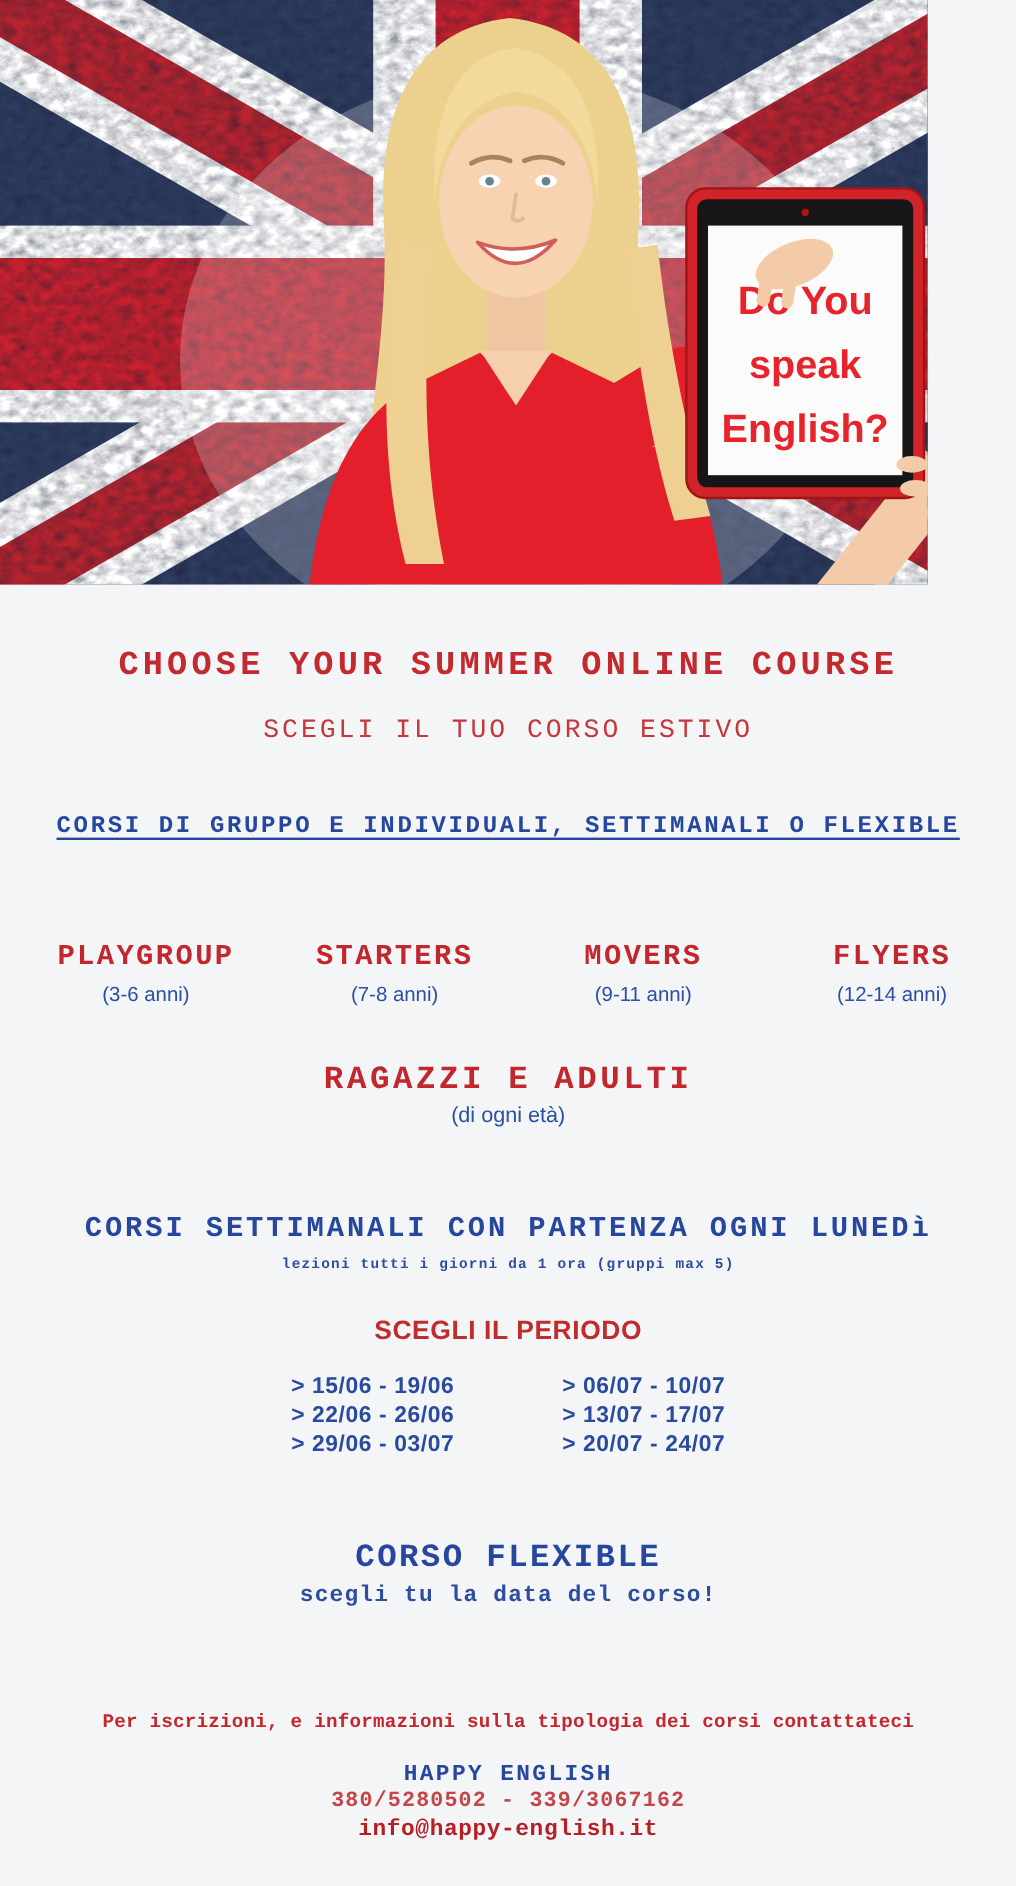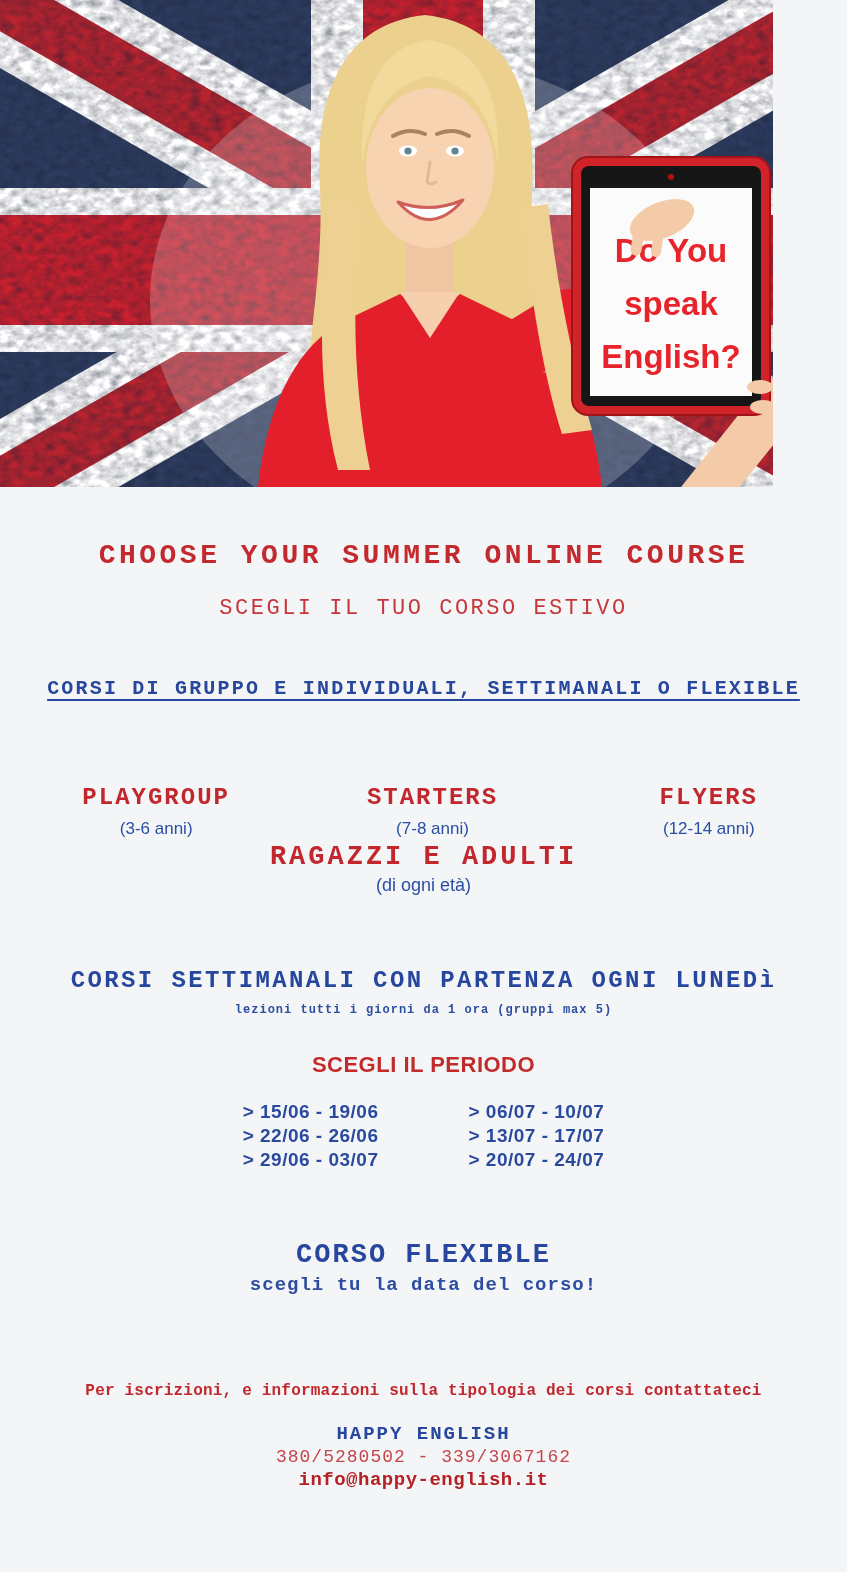--- a/index.html
+++ b/index.html
@@ -41,21 +41,21 @@
     margin-top:80px; width:100%; display:flex; flex-direction:row;padding-left:18px;
   }
   .course { flex:1 1 0; }
   .course-name {
     line-height:30px; font-size:24px; font-weight:bold; letter-spacing:2px; color:#c1272d;
   }
   .course-ages {
     margin-top:4px; line-height:24px; font-size:17px; color:#2a4fa4;
   }
 
-  .course-extra { }
+  .course-extra { margin-top:44px; }
   .extra-name {
     line-height:32px; font-size:27px; font-weight:bold; letter-spacing:3px; color:#c1272d;
   }
   .extra-ages { line-height:24px; margin-top:0; font-size:18px; color:#2a4fa4; }
 
   .weekly-heading {
     margin-top:68px; line-height:32px; font-size:24px; font-weight:bold;
     letter-spacing:2.4px; color:#27479e;
   }
   .weekly-sub {
@@ -83,21 +83,21 @@
 
   .contact-info {
     margin-top:82px; line-height:22px; font-size:16px; font-weight:bold;
     letter-spacing:0.2px; color:#c1272d;
   }
   .contact-name {
     margin-top:20px; line-height:24px; font-size:19px; font-weight:bold;
     letter-spacing:2px; color:#27479e;
   }
   .contact-phones {
-    line-height:22px; font-size:18px; font-weight:normal; letter-spacing:1px; color:#c5464a;
+    line-height:22px; font-size:18px; font-weight:bold; letter-spacing:1px; color:#c5464a;
   }
   .contact-email {
     line-height:24px; font-size:19px; font-weight:bold; letter-spacing:0.5px;
     color:#b52025; text-decoration:none; cursor:pointer;
   }
 </style>
 </head>
 <body>
 
 <div class="page">
@@ -194,20 +194,24 @@
     <div class="courses-row">
       <div class="course">
         <div class="course-name mono">PLAYGROUP</div>
         <div class="course-ages">(3-6 anni)</div>
       </div>
       <div class="course">
         <div class="course-name mono">STARTERS</div>
         <div class="course-ages">(7-8 anni)</div>
       </div>
       <div class="course">
+        <div class="course-name mono">MOVERS</div>
+        <div class="course-ages">(9-11 anni)</div>
+      </div>
+      <div class="course">
         <div class="course-name mono">FLYERS</div>
         <div class="course-ages">(12-14 anni)</div>
       </div>
     </div>
 
     <div class="course-extra">
       <div class="extra-name mono">RAGAZZI E ADULTI</div>
       <div class="extra-ages">(di ogni età)</div>
     </div>
 

